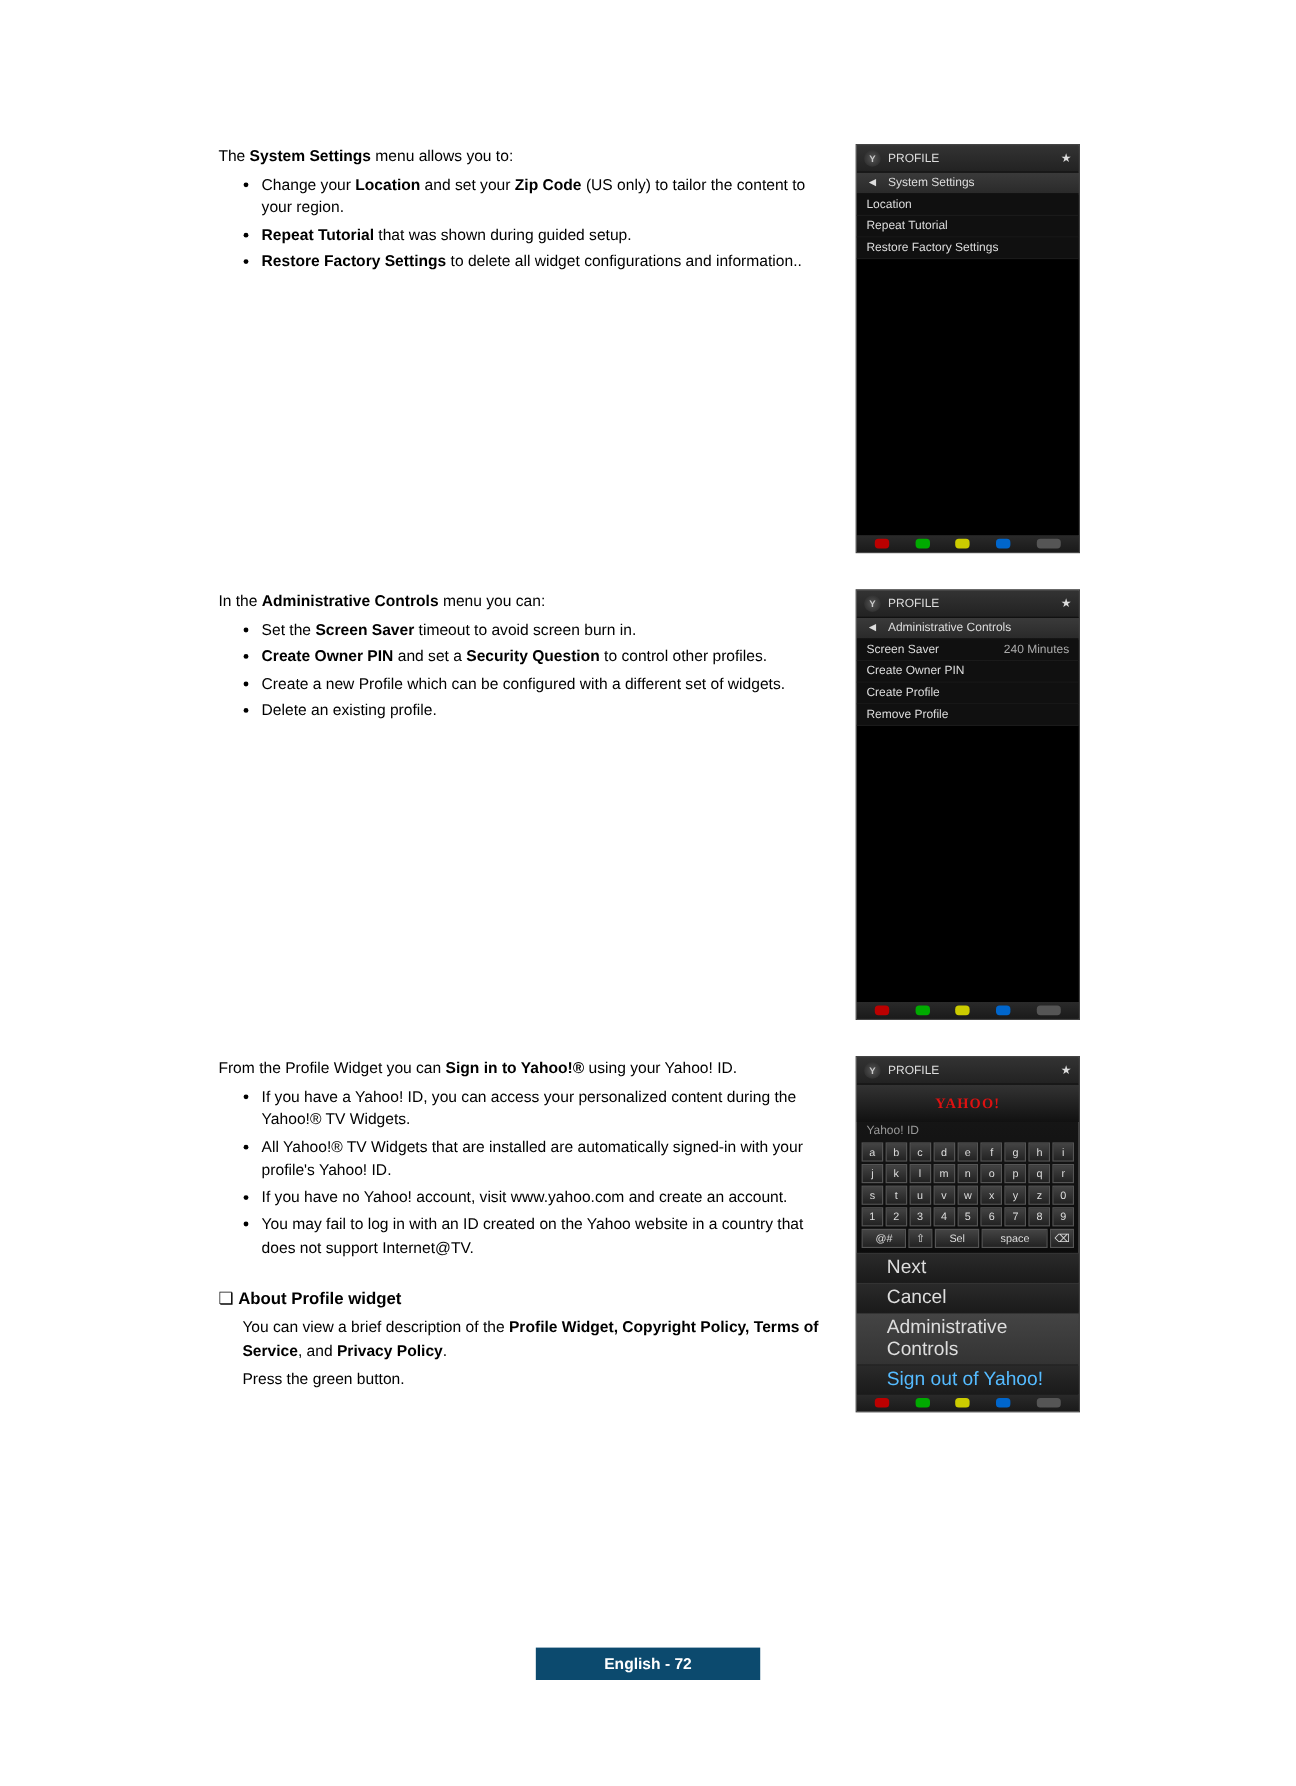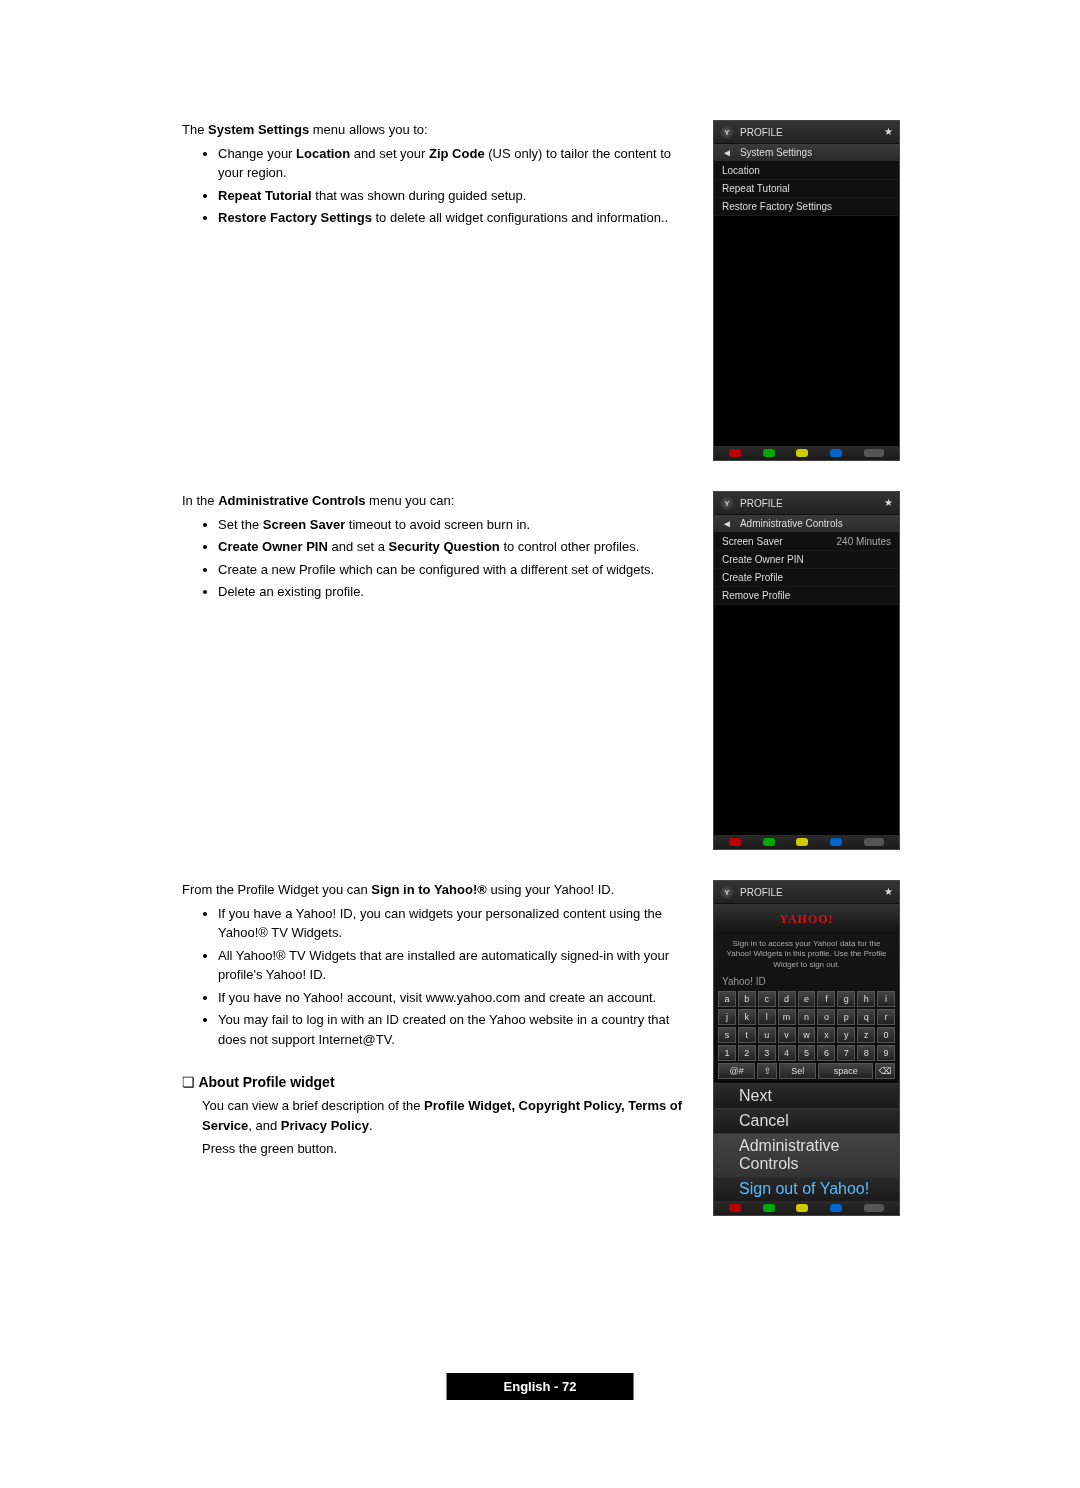--- a/index.html
+++ b/index.html
@@ -33,21 +33,21 @@
 .yahoo-logo{text-align:center;padding:8px 0;background:linear-gradient(#333,#111)}
 .yahoo-logo span{font-family:'Times New Roman',serif;font-weight:bold;font-size:12px;color:#d11;letter-spacing:1px}
 .signin-txt{font-size:8px;color:#aaa;padding:4px 8px;text-align:center;line-height:1.3}
 .kbd{padding:2px 4px}
 .kbd-row{display:flex;gap:2px;margin-bottom:2px}
 .key{flex:1;background:linear-gradient(#444,#222);border:1px solid #555;text-align:center;font-size:9px;padding:2px 0;color:#ddd}
 .key.wide{flex:2}
 .key.xwide{flex:3}
 .label-row{padding:2px 8px;font-size:10px;color:#999}
 .bottom-row{padding:3px 25px;background:linear-gradient(#2a2a2a,#1a1a1a);border-top:1px solid #333;font-size:16px}
-.page-footer{position:absolute;left:50%;transform:translateX(-50%);bottom:100px;background:#000000;color:#fff;font-size:13px;font-weight:bold;padding:6px 57px}
+.page-footer{position:absolute;left:50%;transform:translateX(-50%);bottom:100px;background:#0c4a6e;color:#fff;font-size:13px;font-weight:bold;padding:6px 57px}
 </style>
 </head>
 <body>
 
 <div class="page">
 <div class="content">
 
 <div class="row">
 <div class="text-col">
 <p class="para"><span>The </span><b>System Settings</b><span> menu allows you to:</span></p>
@@ -120,41 +120,40 @@
               <span class="fbtn gry"></span>
             </div>
 </div>
 </div>
 </div>
 
 <div class="row" style="margin-bottom:14px">
 <div class="text-col">
 <p class="para"><span>From the Profile Widget you can </span><b>Sign in to Yahoo!®</b><span> using your Yahoo! ID.</span></p>
 <ul class="bullets">
-<li>If you have a Yahoo! ID, you can widgets your personalized content using the Yahoo!® TV Widgets.</li>
+<li>If you have a Yahoo! ID, you can access your personalized content during the Yahoo!® TV Widgets.</li>
 <li>All Yahoo!® TV Widgets that are installed are automatically signed-in with your profile's Yahoo! ID.</li>
 <li>If you have no Yahoo! account, visit www.yahoo.com and create an account.</li>
 <li>You may fail to log in with an ID created on the Yahoo website in a country that does not support Internet@TV.</li>
 </ul>
 <div style="height:22px"></div>
 <p class="section-hdr"><span>About Profile widget</span></p>
 <div class="indent">
 <p class="para"><span>You can view a brief description of the </span><b>Profile Widget, Copyright Policy, Terms of Service</b><span>, and </span><b>Privacy Policy</b><span>.</span></p>
 <p class="para">Press the green button.</p>
 </div>
 </div>
 <div class="widget-col">
 <div class="widget">
 <div class="widget-title">
               <span class="y-eye">Y</span>
               <span>PROFILE</span>
               <span class="star">★</span>
             </div>
 <div class="yahoo-logo"><span>YAHOO!</span></div>
-<div class="signin-txt">Sign in to access your Yahoo! data for the Yahoo! Widgets in this profile. Use the Profile Widget to sign out.</div>
 <div class="label-row">Yahoo! ID</div>
 <div class="kbd">
 <div class="kbd-row">
                 <div class="key">a</div>
                 <div class="key">b</div>
                 <div class="key">c</div>
                 <div class="key">d</div>
                 <div class="key">e</div>
                 <div class="key">f</div>
                 <div class="key">g</div>

